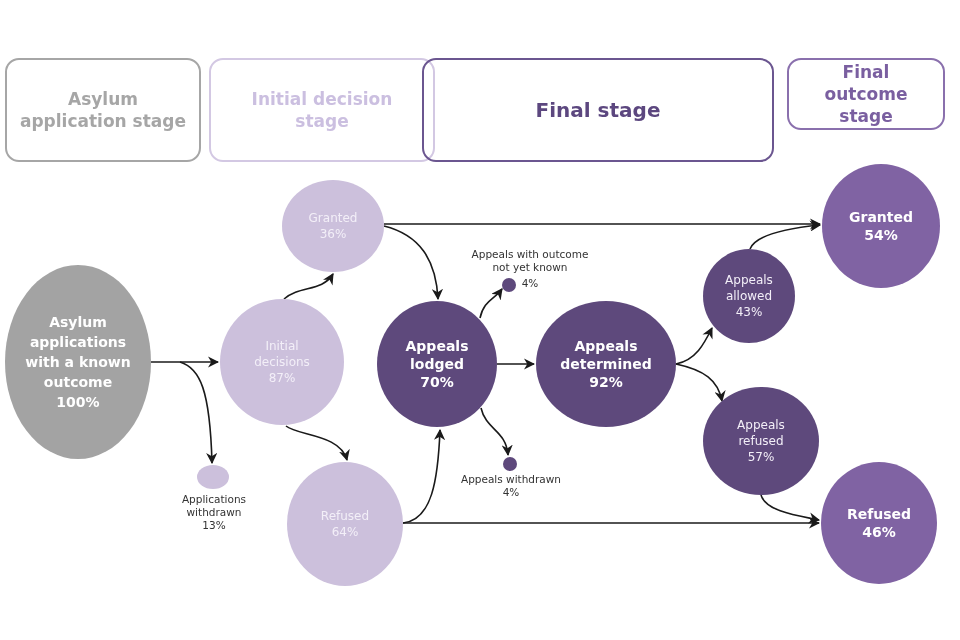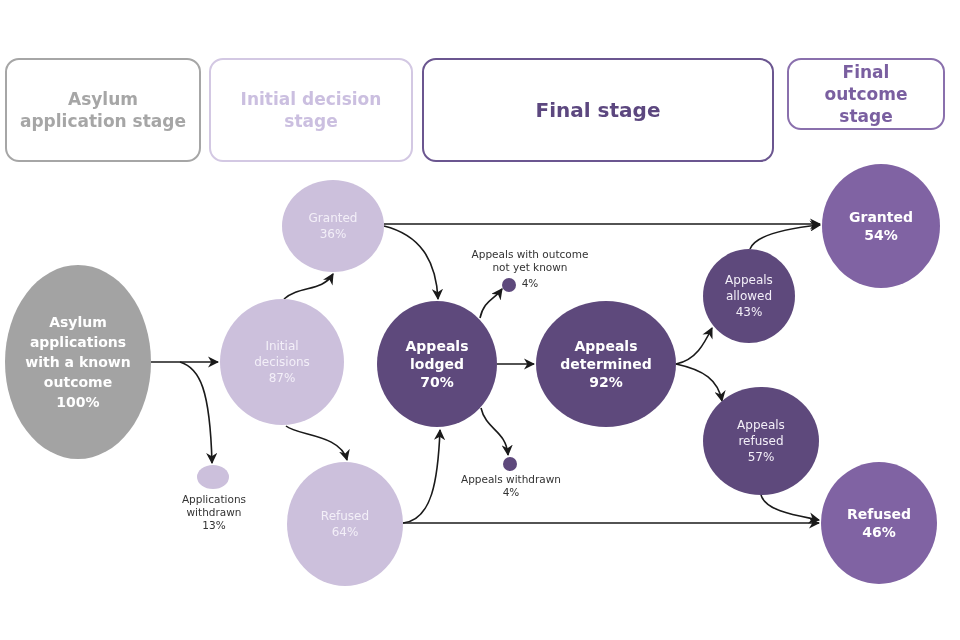--- a/index.html
+++ b/index.html
@@ -2,21 +2,21 @@
 <html><head>
 <meta charset="utf-8">
 <style>
   html, body { margin: 0; padding: 0; background: #ffffff; }
   body { width: 960px; height: 640px; position: relative; overflow: hidden;
          font-family: "DejaVu Sans", "Liberation Sans", sans-serif; }
   .stage-box { position: absolute; box-sizing: border-box; border-radius: 14px;
                border: 2px solid; display: flex; align-items: center; justify-content: center;
                text-align: center; font-weight: bold; line-height: 1.3; white-space: pre-line; }
   #stage-0 { left: 5px; top: 58px; width: 196px; height: 104px; border-color: #a6a6a6; color: #a6a6a6; font-size: 17px; }
-  #stage-1 { left: 209px; top: 58px; width: 204px; height: 104px; border-color: #d3c8e3; color: #cbbfe0; font-size: 17px; }
+  #stage-1 { left: 209px; top: 58px; width: 226px; height: 104px; border-color: #d3c8e3; color: #cbbfe0; font-size: 17px; }
   #stage-2 { left: 422px; top: 58px; width: 352px; height: 104px; border-color: #6b5690; color: #5c477f; font-size: 20px; }
   #stage-3 { left: 787px; top: 58px; width: 158px; height: 72px; border-color: #8a70ad; color: #7a5fa0; font-size: 17px; }
 
   svg#flow { position: absolute; left: 0; top: 0; }
   .node-label { font-family: "DejaVu Sans", "Liberation Sans", sans-serif; text-anchor: middle; }
   .ext-label { font-family: "DejaVu Sans", "Liberation Sans", sans-serif; text-anchor: middle; font-size: 10.5px; fill: #333; }
 </style>
 </head>
 <body>
 

